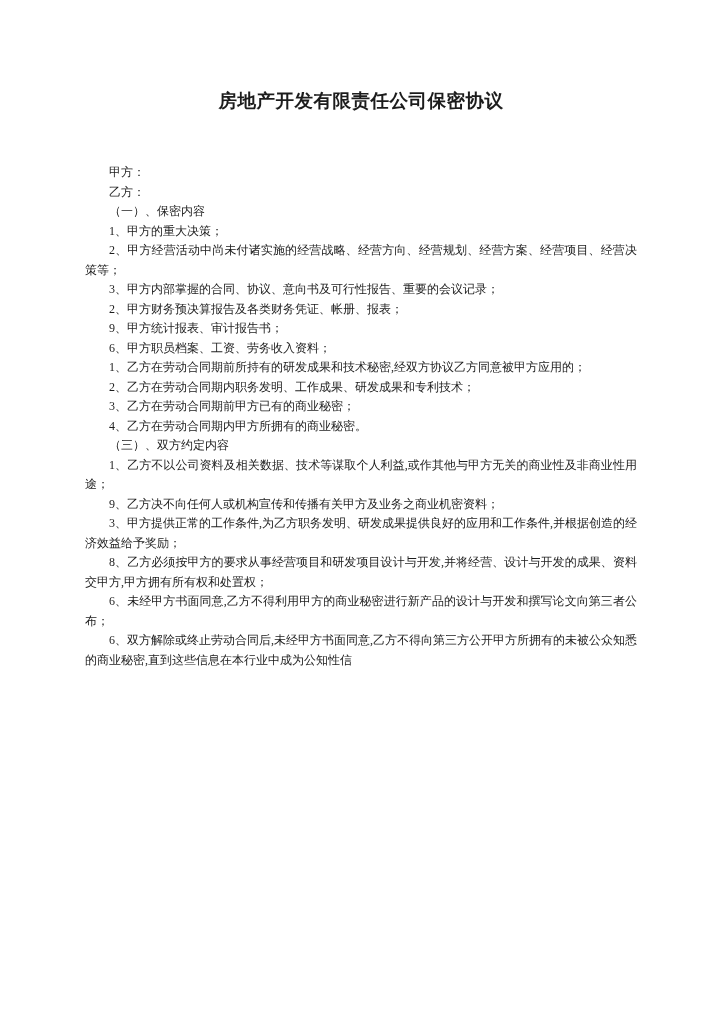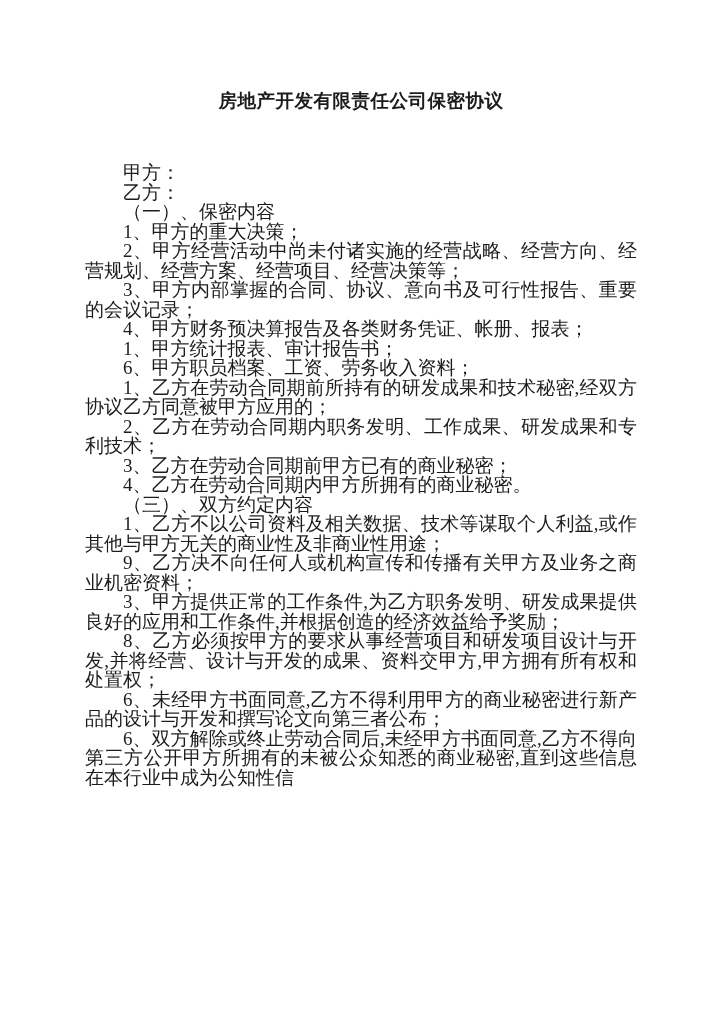--- a/index.html
+++ b/index.html
@@ -17,21 +17,21 @@
   .doc-title{
     margin:0 0 50px 0;
     font-size:18.5px;
     font-weight:700;
     text-align:center;
     line-height:23px;
     letter-spacing:.5px;
   }
   .body-text p{
     margin:0;
-    font-size:19px;
+    font-size:12px;
     line-height:19.5px;
     text-align:justify;
     text-justify:inter-character;
     text-indent:2em;
   }
   .party-block{margin:0 0 0 0;}
   .intro{margin-top:22px;}
   .blank-underline{
     display:inline-block;
     width:130px;
@@ -52,22 +52,22 @@
     <div class="party-block">
       <p>甲方：</p>
       <p>乙方：</p>
     </div>
 
 
     <p>（一）、保密内容</p>
     <p>1、甲方的重大决策；</p>
     <p>2、甲方经营活动中尚未付诸实施的经营战略、经营方向、经营规划、经营方案、经营项目、经营决策等；</p>
     <p>3、甲方内部掌握的合同、协议、意向书及可行性报告、重要的会议记录；</p>
-    <p>4、甲方财务预决算报告及各类财务凭证、帐册、报表；</p>
-    <p>1、甲方统计报表、审计报告书；</p>
+    <p>2、甲方财务预决算报告及各类财务凭证、帐册、报表；</p>
+    <p>9、甲方统计报表、审计报告书；</p>
     <p>6、甲方职员档案、工资、劳务收入资料；</p>
 
     <p>1、乙方在劳动合同期前所持有的研发成果和技术秘密,经双方协议乙方同意被甲方应用的；</p>
     <p>2、乙方在劳动合同期内职务发明、工作成果、研发成果和专利技术；</p>
     <p>3、乙方在劳动合同期前甲方已有的商业秘密；</p>
     <p>4、乙方在劳动合同期内甲方所拥有的商业秘密。</p>
 
     <p>（三）、双方约定内容</p>
     <p>1、乙方不以公司资料及相关数据、技术等谋取个人利益,或作其他与甲方无关的商业性及非商业性用途；</p>
     <p>9、乙方决不向任何人或机构宣传和传播有关甲方及业务之商业机密资料；</p>

